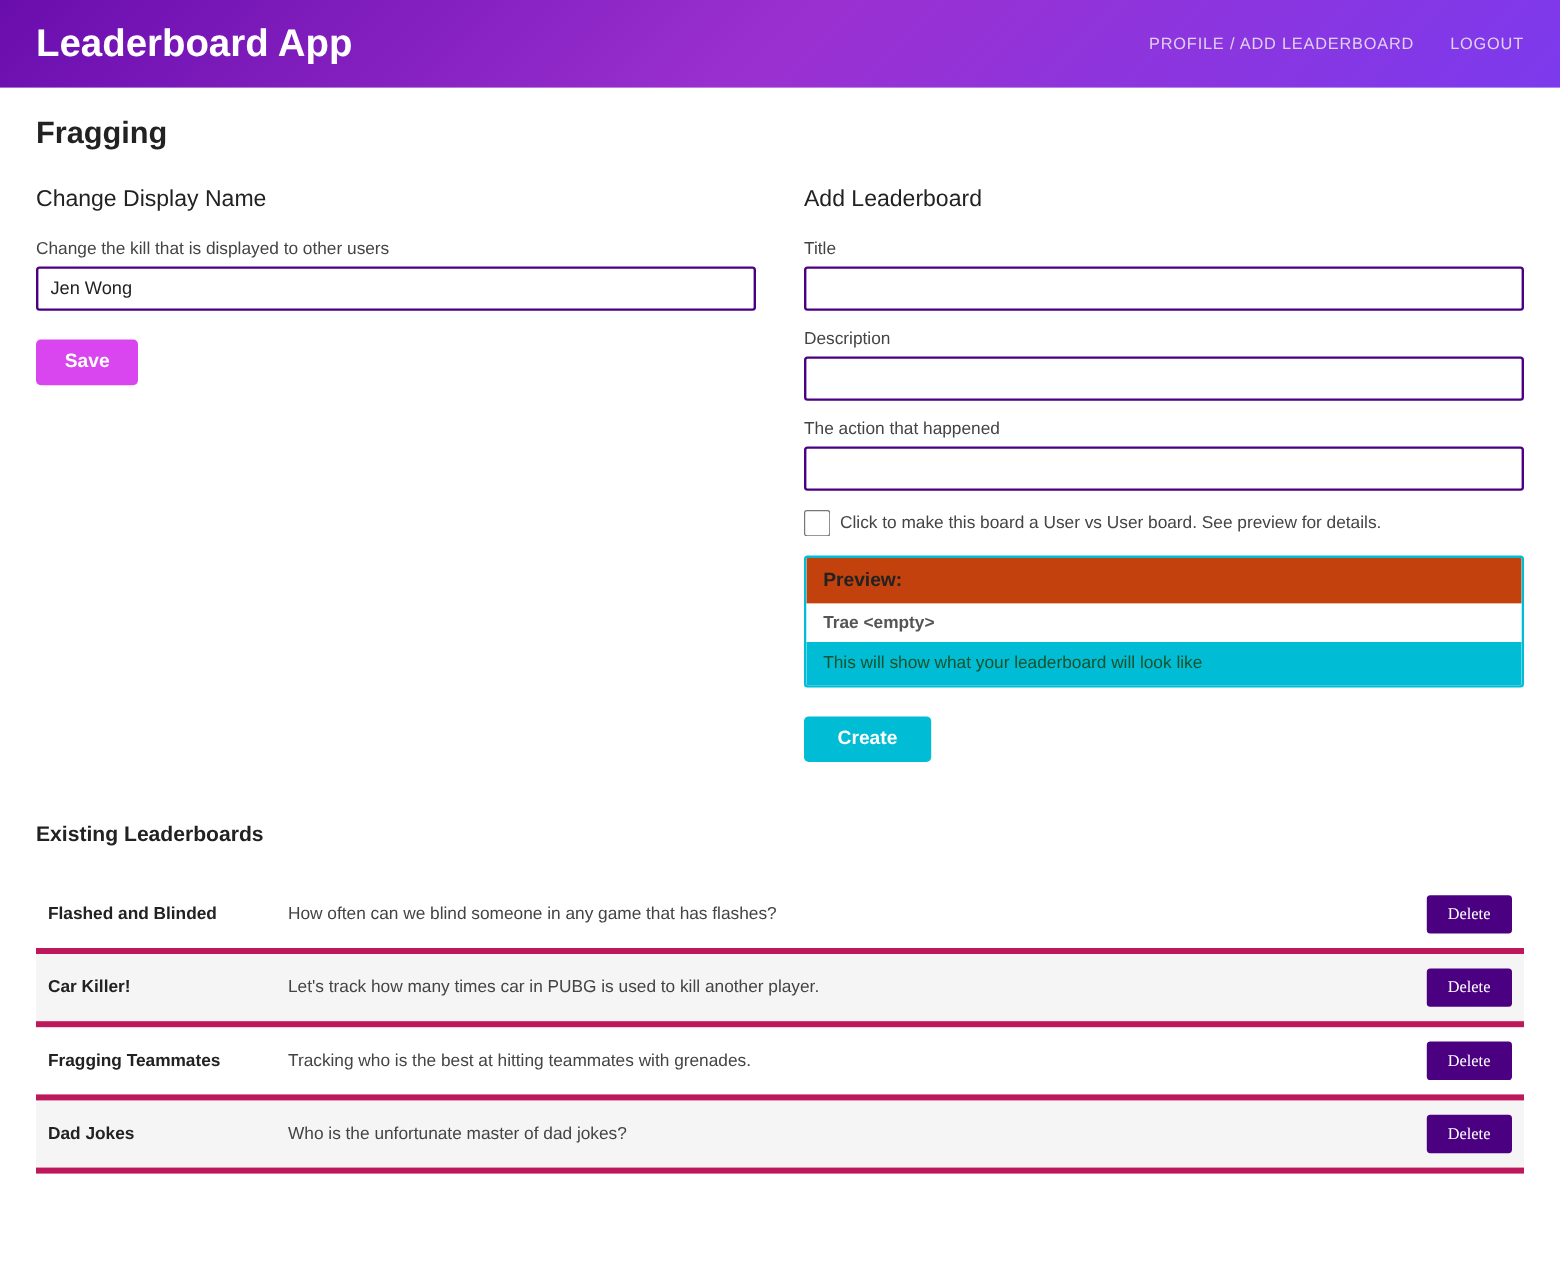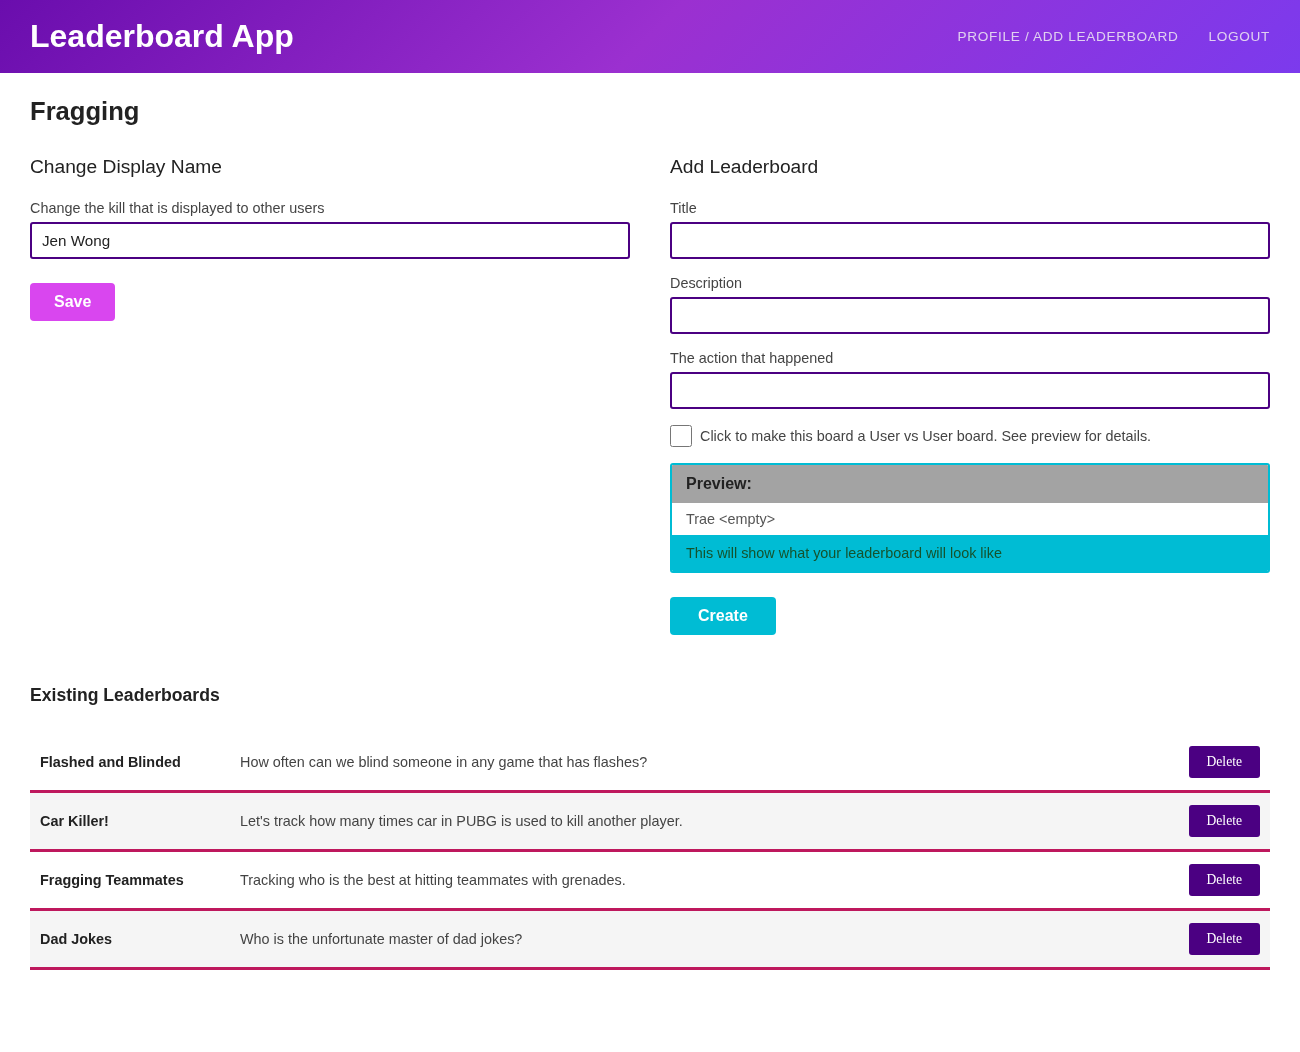--- a/index.html
+++ b/index.html
@@ -124,31 +124,32 @@
 
     
     .preview-box {
       border: 2px solid #00bcd4;
       border-radius: 3px;
       overflow: hidden;
       margin-bottom: 14px;
     }
     .preview-header {
       padding: 10px 14px;
-      background: #a3a3a3;
+      background: #c2410c;
     }
     .preview-header-title {
       font-weight: bold;
       font-size: 1rem;
     }
     .preview-content {
       padding: 8px 14px;
       background: #fff;
       font-size: 0.9rem;
       color: #555;
+      font-weight: bold;
     }
     .preview-row {
       background: #00bcd4;
       padding: 10px 14px;
       color: #14532d;
       font-size: 0.9rem;
     }
 
     
     .existing-section {
@@ -157,21 +158,21 @@
     .existing-heading {
       font-size: 1.1rem;
       font-weight: bold;
       margin-bottom: 28px;
     }
     .lb-table {
       width: 100%;
       border-collapse: collapse;
     }
     .lb-row {
-      border-bottom: 3px solid #be185d;
+      border-bottom: 5px solid #be185d;
     }
     .lb-row:nth-child(even) {
       background: #f5f5f5;
     }
     .lb-row td {
       padding: 12px 10px;
       vertical-align: middle;
     }
     .lb-name {
       font-weight: bold;

